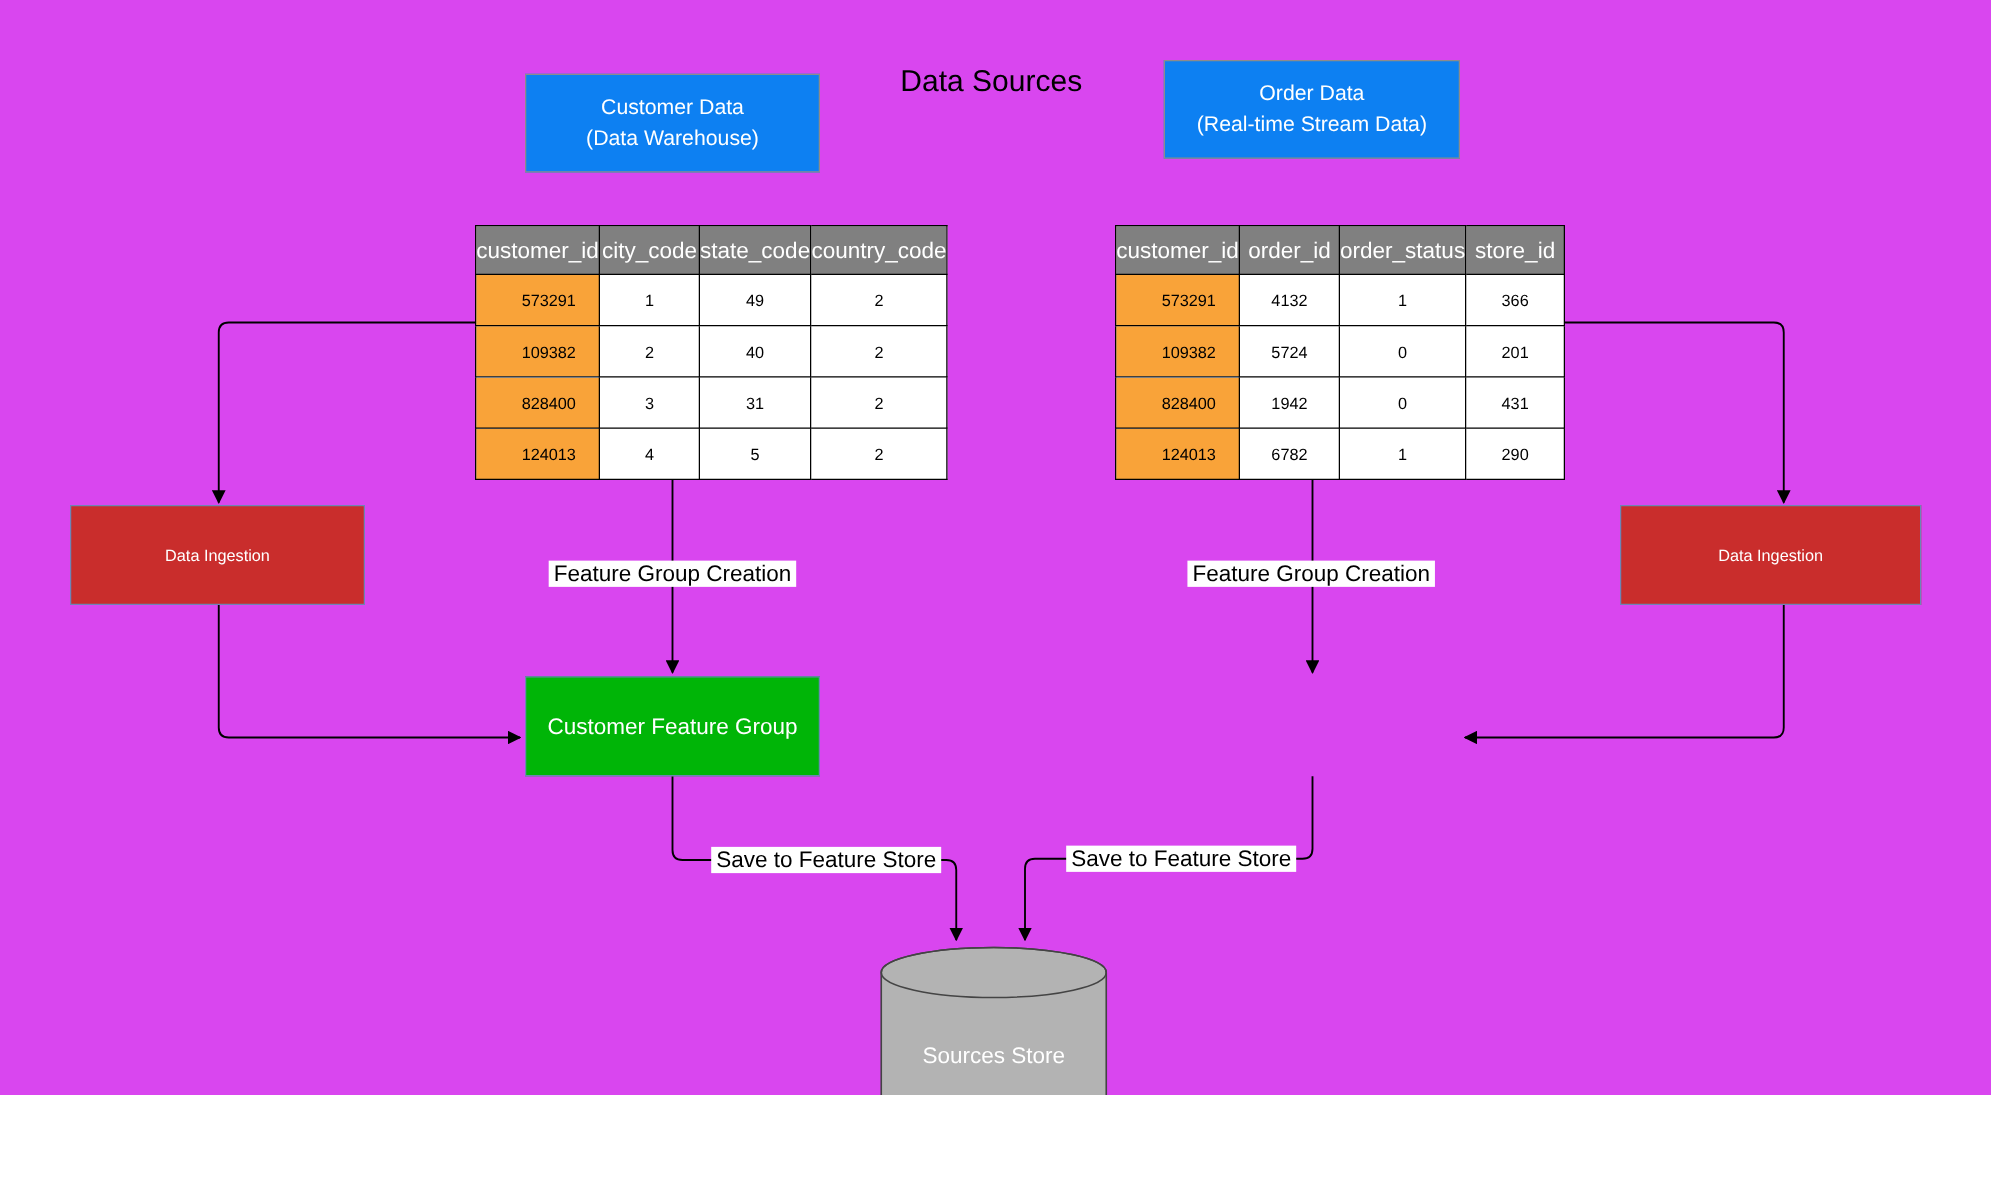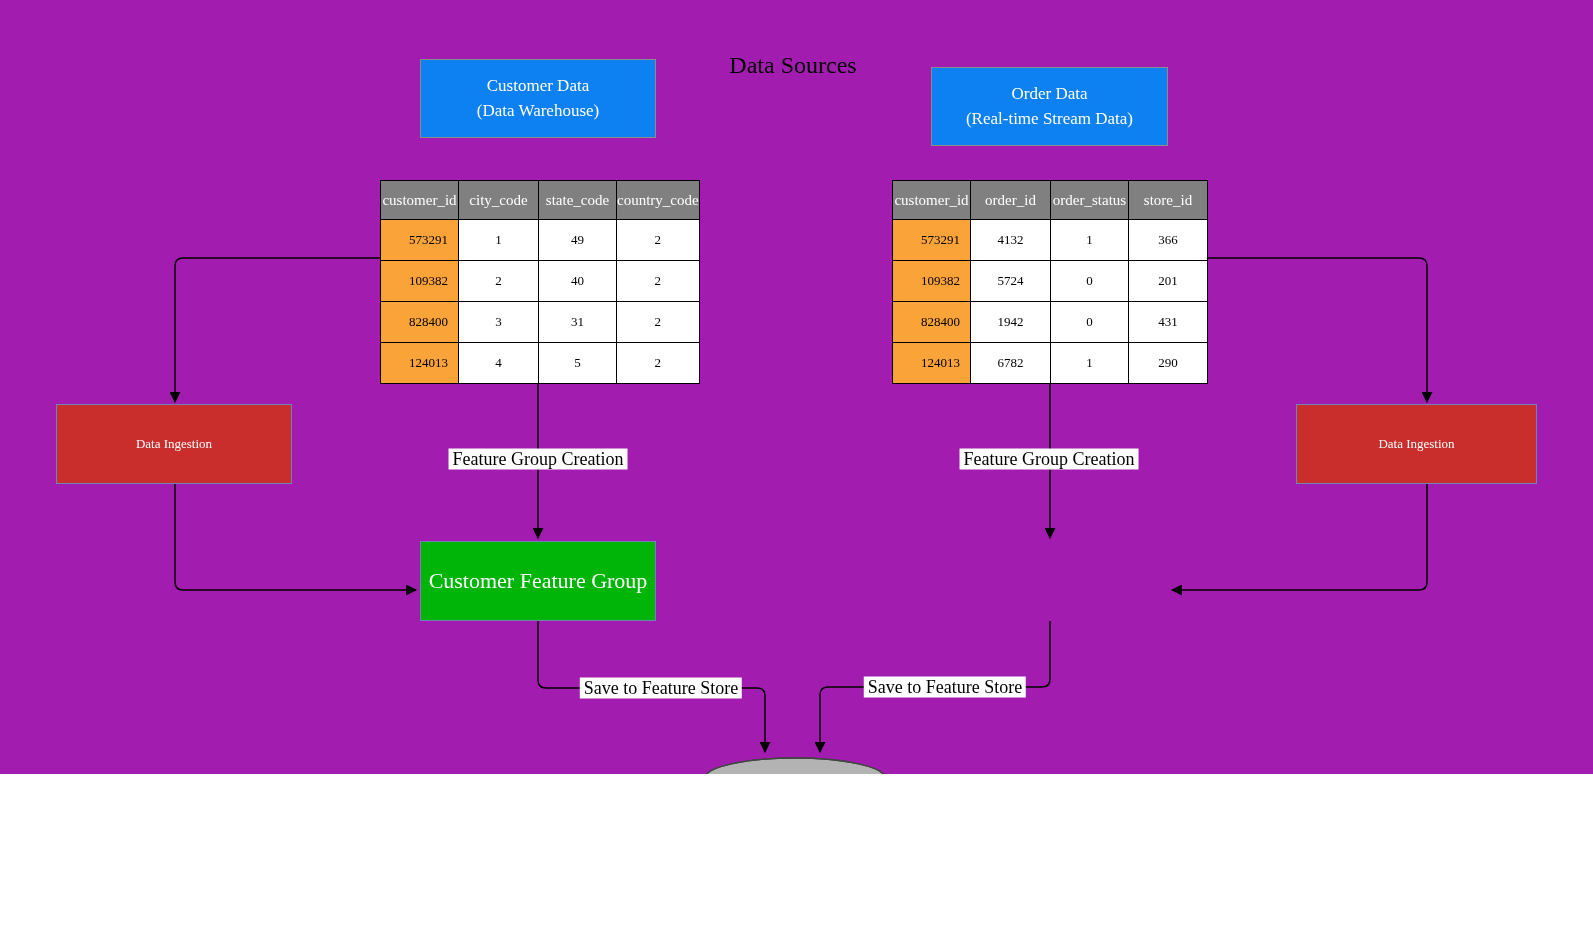--- a/index.html
+++ b/index.html
@@ -1,58 +1,58 @@
 <!DOCTYPE html>
 <html style="--source-fill: #0d80f2; --source-border: #8c8c8c; --ingestion-fill: #c92d2c; --feature-group-fill: #00b507; --box-border: #6e84b5; --table-header-fill: #808080; --key-cell-fill: #f9a339; --store-fill: #b3b3b3; --store-border: #444444; --line-color: #000000;"><head>
 <meta charset="utf-8">
 <style>
   html,body{margin:0;padding:0;background:#ffffff;}
   .canvas{
-    position:relative;width:1593px;height:774px;background:#a21caf;overflow:hidden;
-    font-family:Liberation Serif, serif;color:#000;
+    position:relative;width:1593px;height:876px;background:#d946ef;overflow:hidden;
+    font-family:Liberation Sans, sans-serif;color:#000;
   }
   svg.wires{position:absolute;left:0;top:0;width:1593px;height:952px;}
   .node{
     position:absolute;display:flex;align-items:center;justify-content:center;
     text-align:center;box-sizing:border-box;color:#fff;
   }
   .src{
     background:var(--source-fill,#0d80f2);
     border:1px solid var(--source-border,#8c8c8c);
     font-size:17px;line-height:1.45;width:236px;height:79px;
   }
   .ingest{
     background:var(--ingestion-fill,#c92d2c);
     border:1px solid var(--box-border,#6e84b5);
     font-size:13px;width:236px;height:80px;
   }
   .fgroup{
     background:var(--feature-group-fill,#00b507);
     border:1px solid var(--box-border,#6e84b5);
-    font-size:22px;width:236px;height:80px;
+    font-size:18px;width:236px;height:80px;
   }
   .diagram-title{
     position:absolute;left:643px;top:52px;width:300px;text-align:center;
     font-size:24px;color:#000;
   }
   .edge-label{
     position:absolute;transform:translate(-50%,-50%);white-space:nowrap;
     background:#fff;padding:0 4px;font-size:18px;color:#000;
   }
   table.dtable{
     position:absolute;border-collapse:collapse;table-layout:fixed;
     background:#fff;
   }
   .dtable th,.dtable td{
     border:1.5px solid #000;text-align:center;vertical-align:middle;
     padding:0;overflow:hidden;
   }
   .dtable th{
     background:var(--table-header-fill,#808080);color:#fff;
-    font-weight:400;font-size:15px;height:38px;
+    font-weight:400;font-size:18px;height:38px;
   }
   .dtable td{font-size:13px;height:40px;background:#fff;}
   .dtable td.key{background:var(--key-cell-fill,#f9a339);padding-left:18px;}
   .store-label{
     position:absolute;left:795px;top:845px;transform:translate(-50%,-50%);
     color:#fff;font-size:18px;white-space:nowrap;
   }
   .wire{stroke:var(--line-color,#000);stroke-width:1.5;fill:none;}
   .cyl-body{fill:var(--store-fill,#b3b3b3);stroke:var(--store-border,#444);stroke-width:1.3;}
   .cyl-rim{fill:none;stroke:var(--store-border,#444);stroke-width:1.3;}
@@ -84,21 +84,21 @@
 
   <div class="diagram-title">Data Sources</div>
 
   <div class="node src" style="left:420px;top:59px;">
     <div>
       <div>Customer Data</div>
       <div>(Data Warehouse)</div>
     </div>
   </div>
 
-  <div class="node src" style="left:931px;top:67px;width:237px;">
+  <div class="node src" style="left:931px;top:48px;width:237px;">
     <div>
       <div>Order Data</div>
       <div>(Real-time Stream Data)</div>
     </div>
   </div>
 
   <table class="dtable" style="left:380px;top:180px;">
     <colgroup>
         <col style="width:78px">
         <col style="width:80px">

